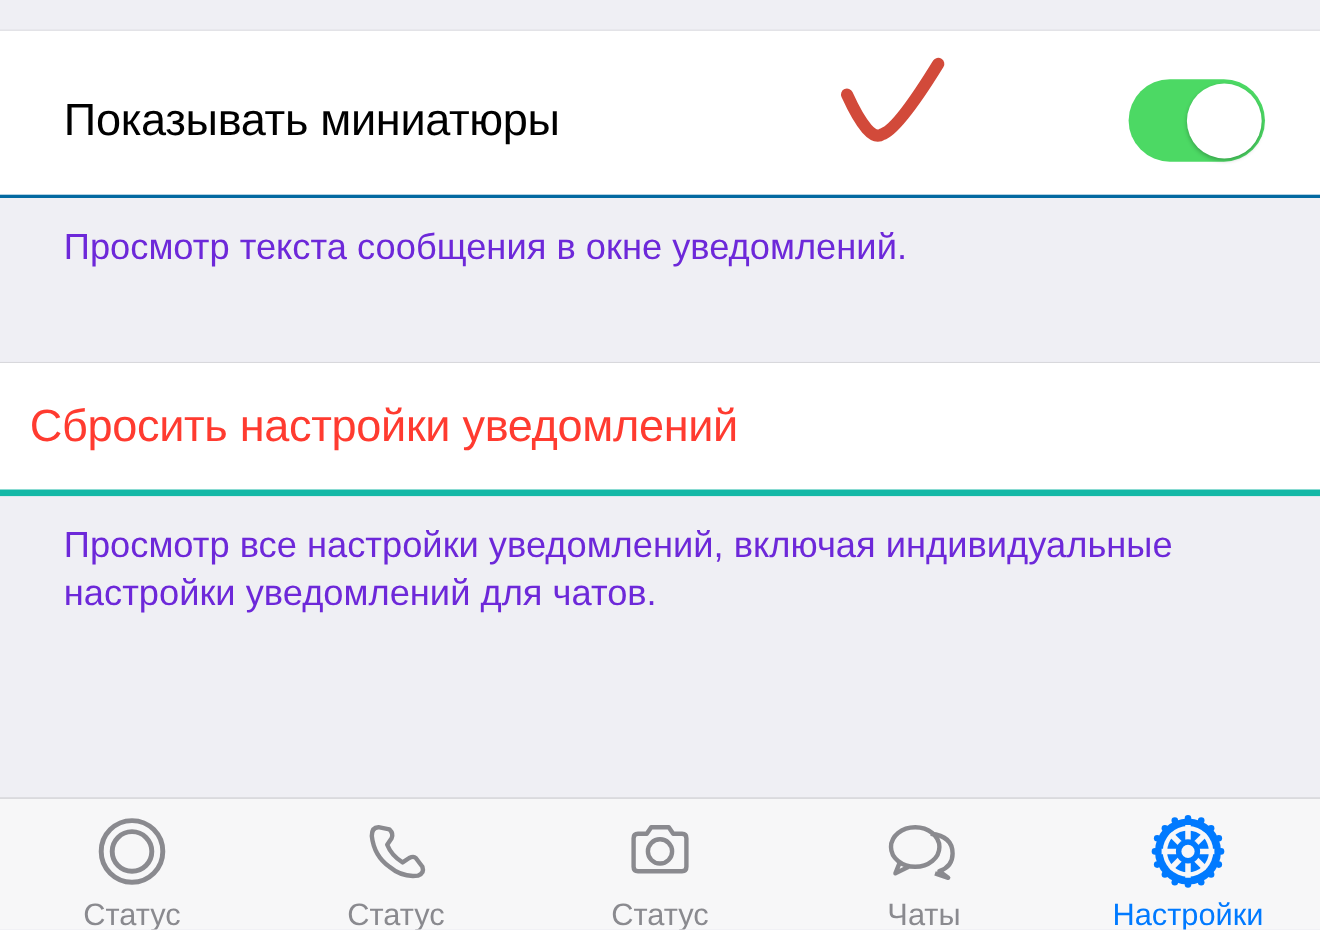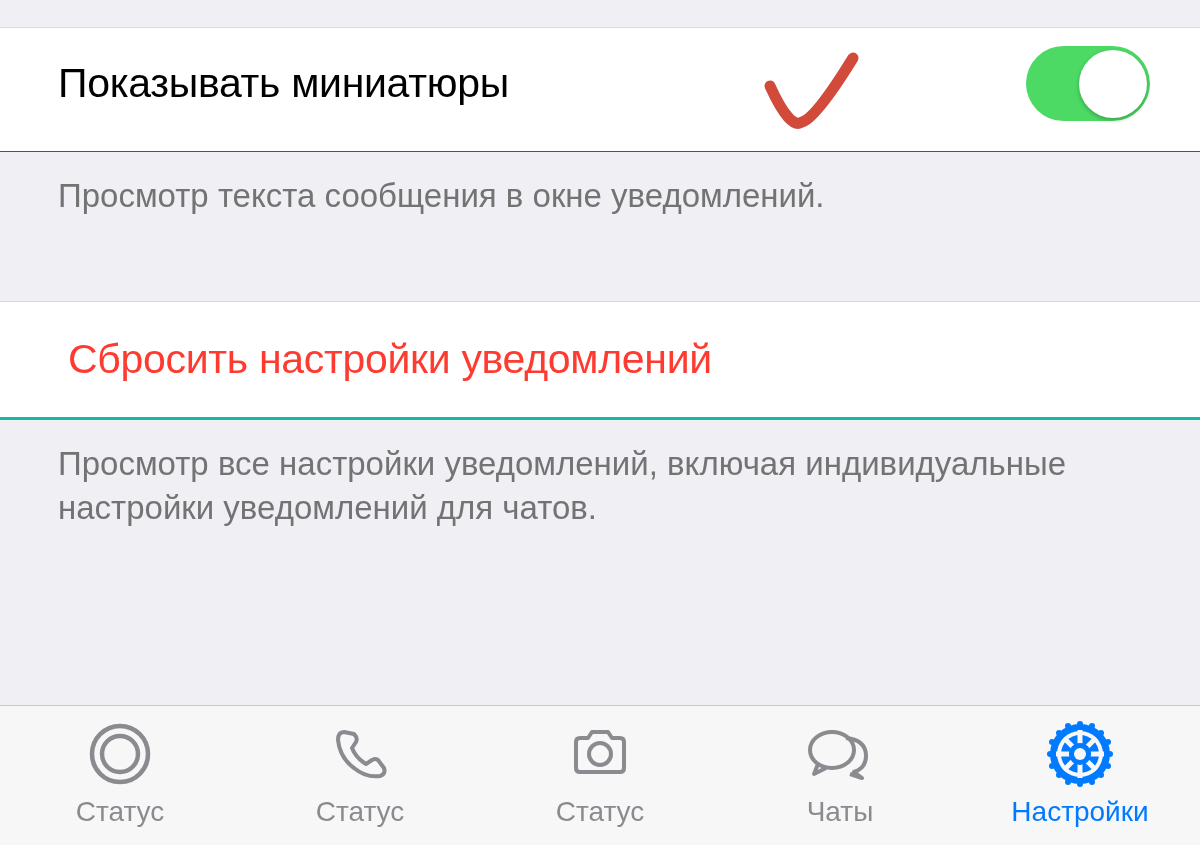--- a/index.html
+++ b/index.html
@@ -13,22 +13,22 @@
     }
     .top-spacer {
       height: 28px;
       background: #efeff4;
       border-bottom: 1px solid #d8d8dc;
     }
     .setting-row {
       background: #ffffff;
       display: flex;
       align-items: center;
-      padding: 18px 50px 30px 58px;
-      border-bottom: 1px solid #0369a1;
+      padding: 44px 50px 30px 58px;
+      border-bottom: 3px solid #0369a1;
       position: relative;
     }
     .setting-label {
       font-size: 41px;
       color: #000;
       font-weight: 400;
       letter-spacing: -0.3px;
     }
     .checkmark-annotation {
       position: absolute;
@@ -51,45 +51,45 @@
       background: #ffffff;
       border-radius: 50%;
       position: absolute;
       right: 3px;
       top: 3.5px;
       box-shadow: 0 2px 4px rgba(0,0,0,0.25);
     }
     .footer-text {
       padding: 22px 58px 26px 58px;
       font-size: 33px;
-      color: #737373;
+      color: #6d28d9;
       line-height: 1.35;
     }
     .section-gap {
       height: 56px;
     }
     .destructive-row {
       background: #ffffff;
-      padding: 34px 68px;
+      padding: 34px 27px;
       border-top: 1px solid #d8d8dc;
-      border-bottom: 3px solid #14b8a6;
+      border-bottom: 6px solid #14b8a6;
       cursor: pointer;
     }
     .destructive-label {
       font-size: 41px;
       color: #ff3b30;
       font-weight: 400;
       letter-spacing: -0.3px;
     }
     .tabbar {
       position: absolute;
       bottom: 0;
       left: 0;
       right: 0;
-      height: 140px;
+      height: 120px;
       background: #f7f7f8;
       border-top: 1px solid #c7c7cc;
       display: flex;
       justify-content: space-around;
       align-items: flex-start;
       padding-top: 12px;
     }
     .tab-item {
       display: flex;
       flex-direction: column;

